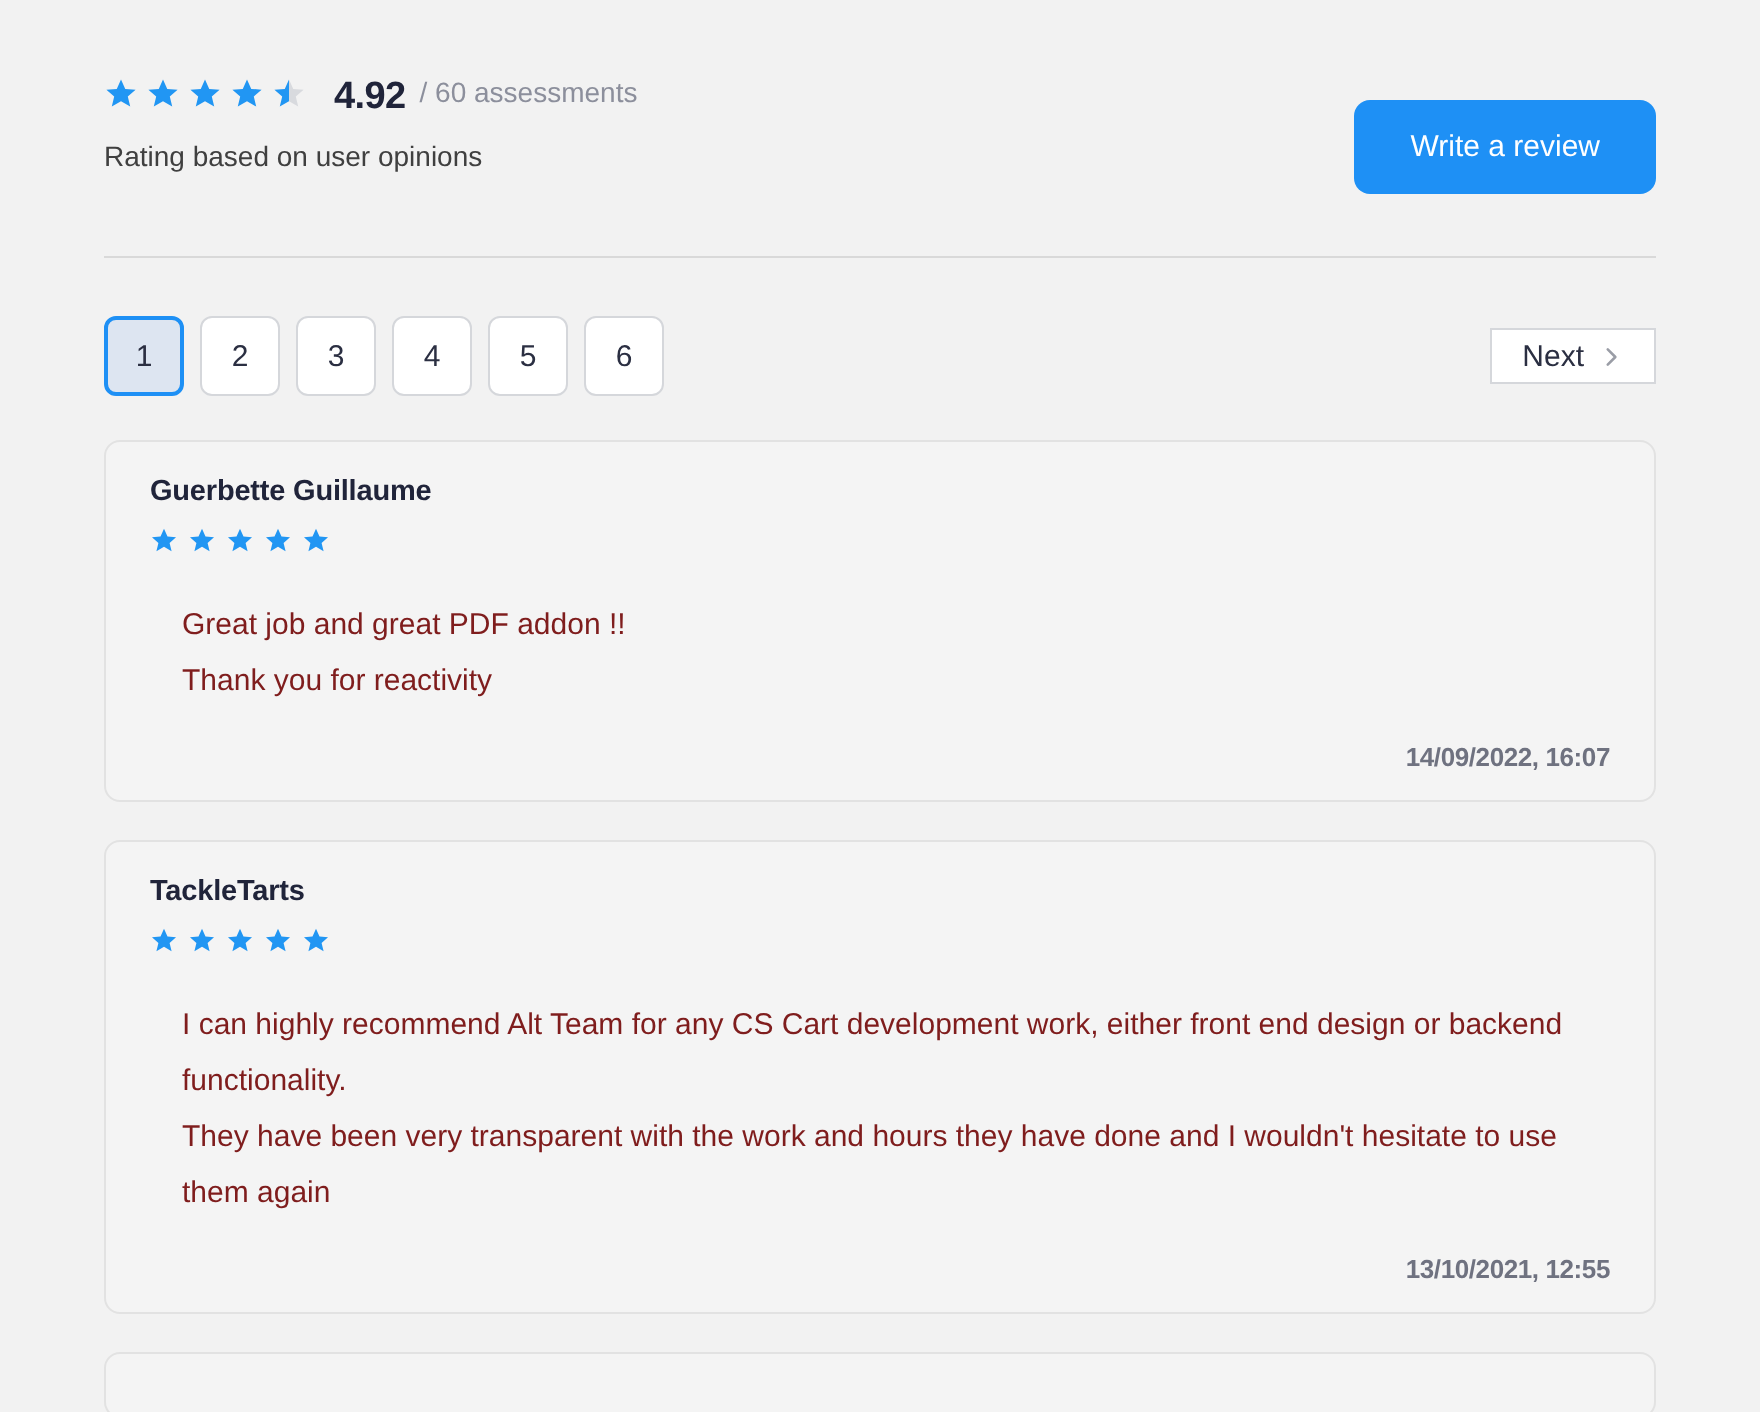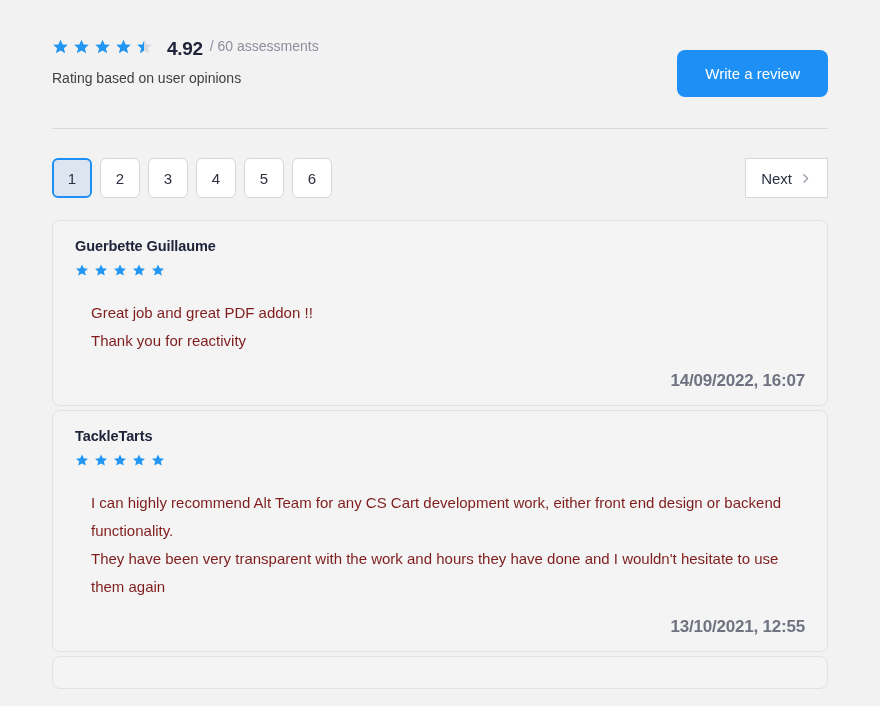--- a/index.html
+++ b/index.html
@@ -132,21 +132,21 @@
     padding: 0;
   }
   .page-btn.active {
     background: #dde5f1;
     border: 2px solid #1e90f5;
   }
   .next-btn {
     display: flex;
     align-items: center;
     gap: 7px;
-    height: 40px;
+    height: 28px;
     box-sizing: border-box;
     background: #ffffff;
     border: 1px solid #d5d7db;
     border-radius: 0;
     font-family: "Liberation Sans", sans-serif;
     font-size: 15px;
     color: #2b2f42;
     padding: 0 15px;
     cursor: pointer;
   }
@@ -158,21 +158,21 @@
   
   .reviews-list {
     margin-top: 22px;
   }
   .review-card {
     box-sizing: border-box;
     background: #f4f4f4;
     border: 1px solid #e2e2e2;
     border-radius: 8px;
     padding: 17px 22px 14px 22px;
-    margin-bottom: 4px;
+    margin-bottom: 19px;
   }
   .reviewer-name {
     font-size: 14.5px;
     font-weight: bold;
     color: #20243a;
     letter-spacing: -0.1px;
   }
   .card-stars {
     display: flex;
     align-items: center;
@@ -190,21 +190,21 @@
     margin: 0;
   }
   .review-para + .review-para {
     margin-top: 0;
   }
   .para-gap {
     margin-top: 24px;
   }
   .review-date {
     text-align: right;
-    font-size: 17px;
+    font-size: 13px;
     font-weight: bold;
     color: #6f7280;
     margin-top: 16px;
     letter-spacing: -0.2px;
   }
 </style>
 </head>
 <body>
 
 <div class="page">

